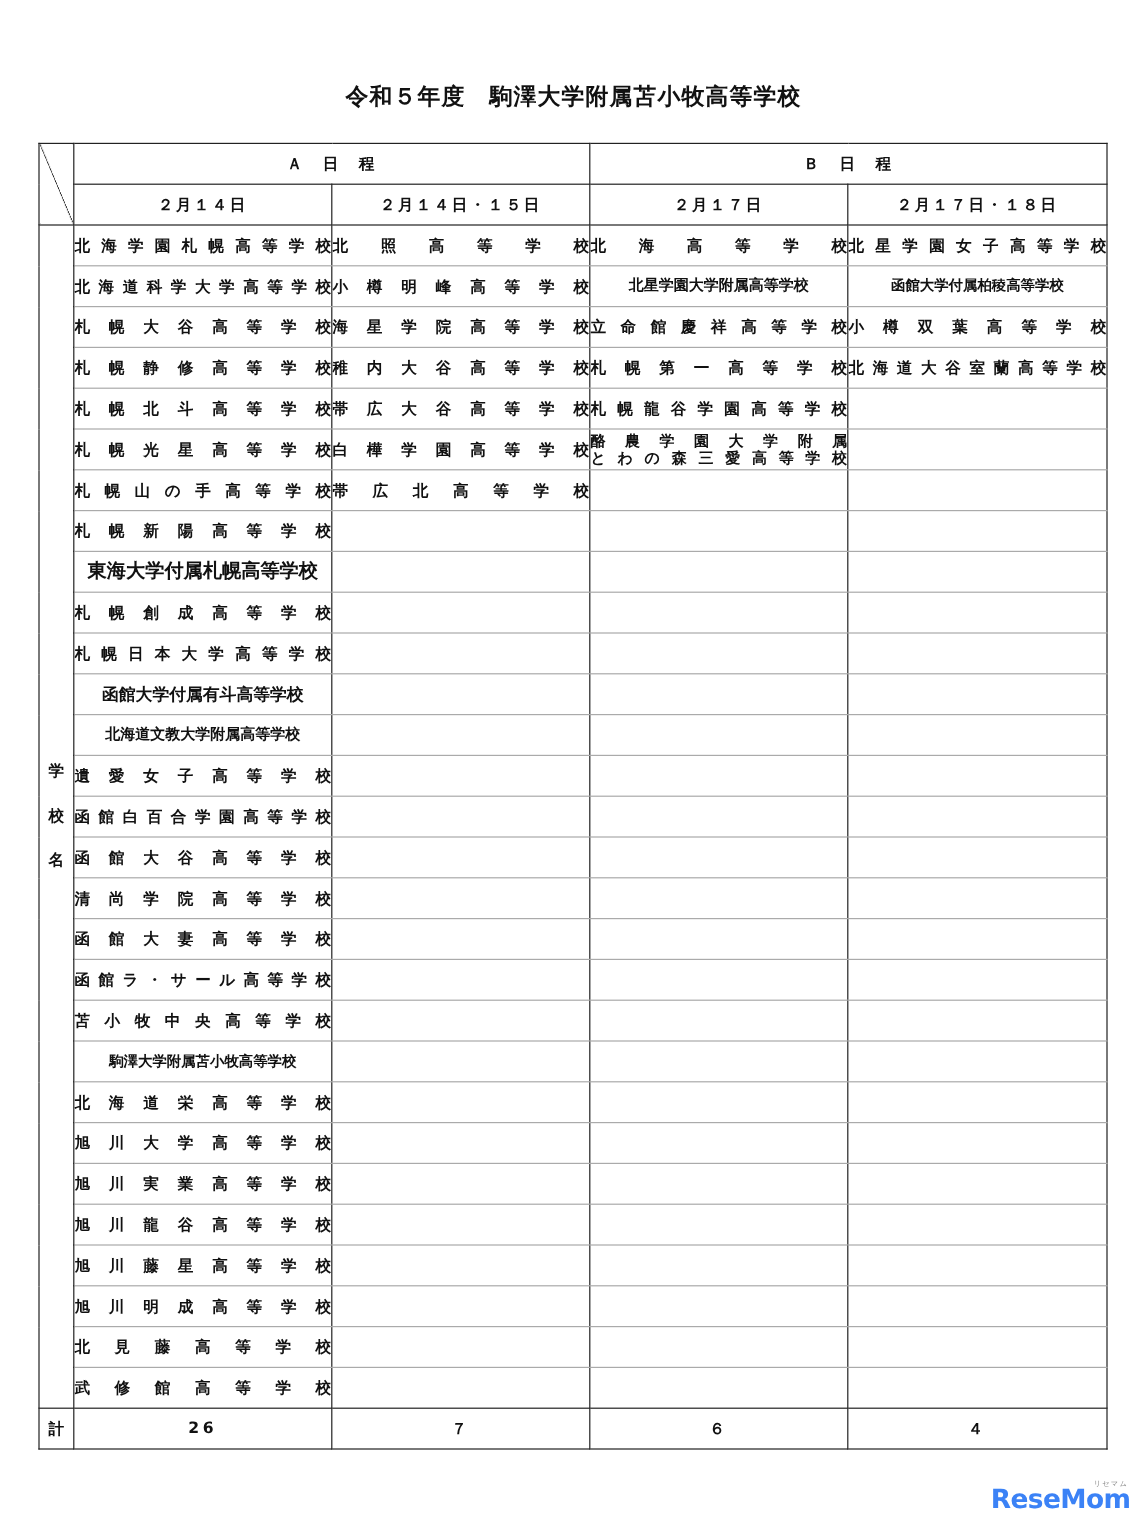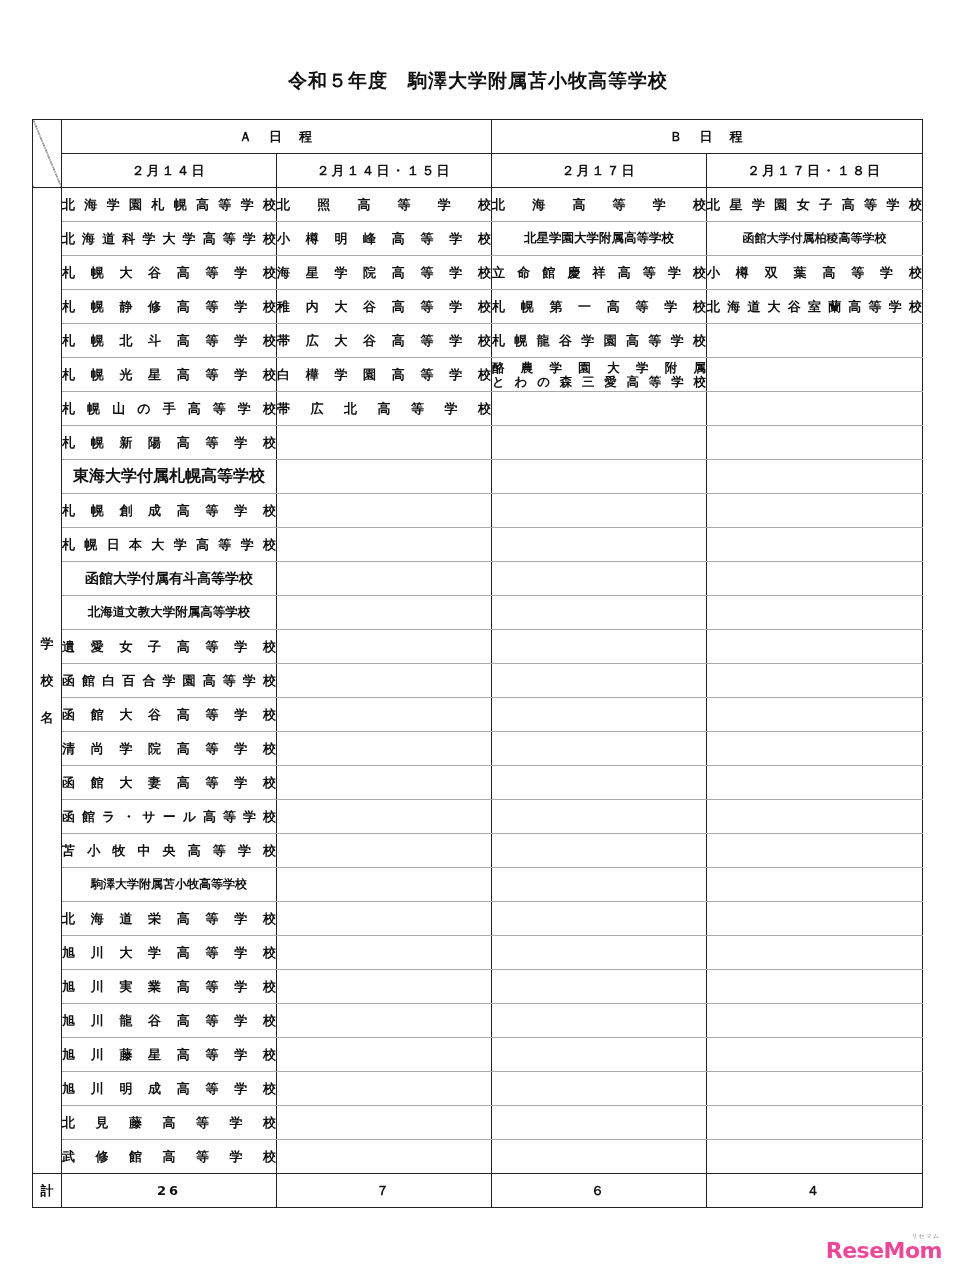--- a/index.html
+++ b/index.html
@@ -111,21 +111,21 @@
       font-weight: normal;
       letter-spacing: 3px;
     }
     .logo {
       position: absolute;
       right: 14px;
       top: 1238px;
       font-family: "DejaVu Sans", sans-serif;
       font-weight: bold;
       font-size: 22px;
-      color: #ec4899;
+      color: #3b82f6;
       letter-spacing: -0.5px;
     }
     .logo-sub {
       position: absolute;
       right: 16px;
       top: 1232px;
       font-size: 6px;
       color: #8a8a8a;
       letter-spacing: 1px;
     }

